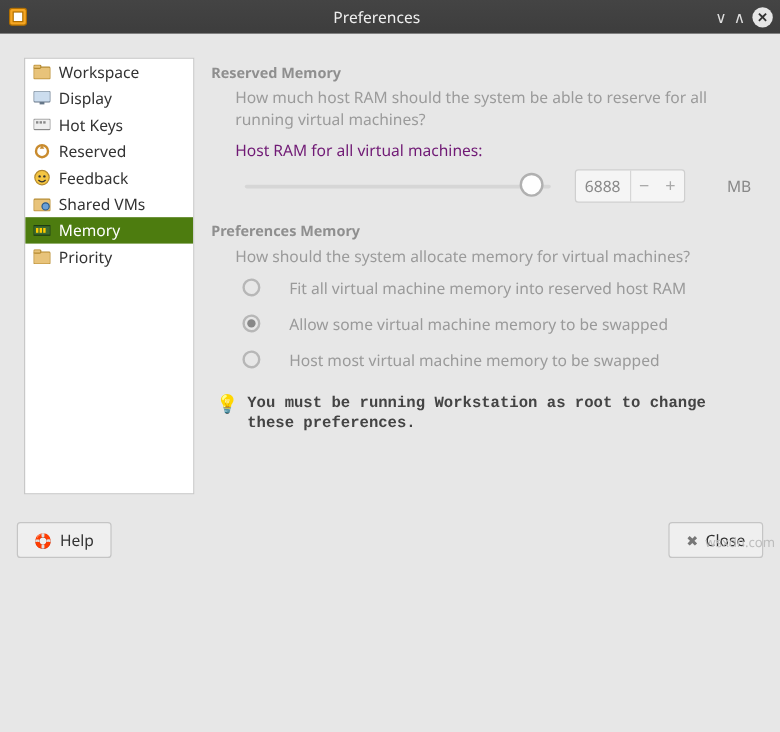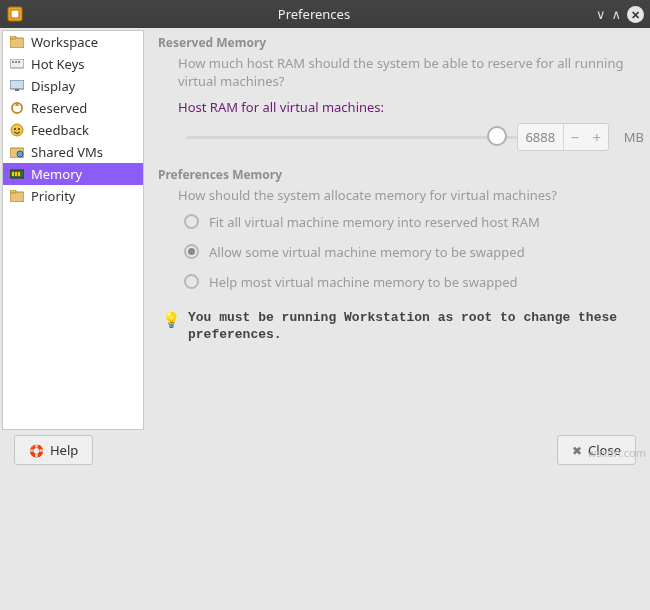--- a/index.html
+++ b/index.html
@@ -4,38 +4,38 @@
 <style>
   * { box-sizing: border-box; }
   html, body { margin:0; padding:0; font-family: "Noto Sans", "Segoe UI", Arial, sans-serif; font-size:13px; color:#555; background:#e7e7e7; }
   .window { width:650px; height:478px; background:#e7e7e7; display:flex; flex-direction:column; }
   .titlebar { height:28px; background:linear-gradient(#444,#3d3d3d); color:#eee; display:flex; align-items:center; padding:0 6px; }
   .titlebar .app-icon { width:18px; height:18px; margin-right:8px; display:flex; align-items:center; justify-content:center;}
   .titlebar .title { flex:1; text-align:center; font-size:13px; color:#eee; }
   .titlebar .win-btns { display:flex; gap:6px; align-items:center; }
   .titlebar .chev { color:#ddd; font-size:13px; }
   .titlebar .close { width:17px; height:17px; border-radius:50%; background:#e6e6e6; color:#333; display:flex; align-items:center; justify-content:center; font-size:11px; font-weight:bold; }
-  .body { flex:1; display:flex; padding:2px; gap:14px; overflow:hidden; }
+  .body { flex:1; display:flex; padding:20px; gap:14px; overflow:hidden; }
   .sidebar { width:142px; background:#fff; border:1px solid #c8c8c8; overflow:auto; }
   .sb-item { display:flex; align-items:center; gap:6px; padding:2px 6px; height:22px; font-size:13px; color:#333; cursor:default; }
-  .sb-item.selected { background:#8b5cf6; color:#fff; }
+  .sb-item.selected { background:#4d7c0f; color:#fff; }
   .sb-item .ic { width:16px; height:16px; display:flex; align-items:center; justify-content:center; }
   .main { flex:1; overflow:auto; padding-right:4px;}
   .section-title { color:#8f8f8f; font-weight:bold; font-size:12px; margin:4px 0 2px 0; }
   .desc { color:#9b9b9b; font-size:13px; margin:4px 0 8px 20px; line-height:1.35;}
   .label-line { color:#701a75; font-size:13px; margin:6px 0 4px 20px; }
-  .slider-row { display:flex; align-items:center; gap:0; margin:6px 0 14px 28px; }
+  .slider-row { display:flex; align-items:center; gap:20px; margin:6px 0 14px 28px; }
   .slider-track { position:relative; flex:1; height:30px; }
   .slider-line { position:absolute; left:0; right:0; top:14px; height:3px; background:#d6d6d6; border-radius:2px; }
   .slider-knob { position:absolute; top:4px; width:20px; height:20px; border-radius:50%; background:#fefefe; border:2px solid #b0b0b0; left:calc(94% - 10px); }
   .spinbox { display:flex; align-items:center; border:1px solid #cfcfcf; border-radius:3px; background:#f5f5f5; height:28px; }
   .spinbox .val { width:46px; text-align:center; color:#888; border-right:1px solid #d6d6d6; font-size:13px; padding:4px 2px;}
   .spinbox .btn { width:22px; text-align:center; color:#aaa; font-size:15px; line-height:18px;}
   .unit { color:#888; font-size:13px;margin-left:15px; }
-  .radio-row { display:flex; align-items:center; gap:10px; margin:8px 0 12px 26px; color:#9a9a9a; font-size:13px;}
+  .radio-row { display:flex; align-items:center; gap:24px; margin:8px 0 12px 26px; color:#9a9a9a; font-size:13px;}
   .radio-outer { width:15px; height:15px; border-radius:50%; border:2px solid #b7b7b7; display:flex; align-items:center; justify-content:center; flex-shrink:0;}
   .radio-outer.sel .radio-inner { width:7px; height:7px; border-radius:50%; background:#888; }
   .note-row { display:flex; gap:10px; margin:18px 0 0 4px; }
   .bulb { width:16px; color:#c9c9a8; font-size:15px; }
   .note-text { color:#444; font-weight:bold; font-size:13px; line-height:1.35;font-family:Liberation Mono, monospace; }
   .footer { height:46px; border-top:0; display:flex; align-items:center; padding:0 14px 10px 14px; justify-content:space-between;}
   .btn-std { display:flex; align-items:center; gap:6px; background:#efefef; border:1px solid #c5c5c5; border-radius:3px; padding:5px 14px; font-size:13px; color:#333; }
   .btn-std .ic { font-size:12px; color:#777; }
   .watermark { position:absolute; right:4px; bottom:18px; font-size:11px; color:#bdbdbd; }
   .window { position:relative; }
@@ -67,37 +67,37 @@
         <span class="ic">
             <svg width="14" height="12">
               <rect width="14" height="10" y="2" rx="1" fill="#e8c37a" stroke="#b58a2f"></rect>
               <rect width="6" height="3" rx="1" fill="#e8c37a" stroke="#b58a2f"></rect>
             </svg>
           </span>
         <span>Workspace</span>
       </div>
       <div class="sb-item">
         <span class="ic">
+            <svg width="14" height="12">
+              <rect width="14" height="9" rx="1" fill="#cde" stroke="#678"></rect>
+              <rect x="5" y="9" width="4" height="2" fill="#678"></rect>
+            </svg>
+          </span>
+        <span>Display</span>
+      </div>
+      <div class="sb-item">
+        <span class="ic">
             <svg width="14" height="10">
               <rect width="14" height="9" rx="1" fill="#eee" stroke="#888"></rect>
               <rect x="2" y="2" width="2" height="2" fill="#888"></rect>
               <rect x="5" y="2" width="2" height="2" fill="#888"></rect>
               <rect x="8" y="2" width="2" height="2" fill="#888"></rect>
             </svg>
           </span>
         <span>Hot Keys</span>
-      </div>
-      <div class="sb-item">
-        <span class="ic">
-            <svg width="14" height="12">
-              <rect width="14" height="9" rx="1" fill="#cde" stroke="#678"></rect>
-              <rect x="5" y="9" width="4" height="2" fill="#678"></rect>
-            </svg>
-          </span>
-        <span>Display</span>
       </div>
       <div class="sb-item">
         <span class="ic">
             <svg width="14" height="14">
               <circle cx="7" cy="7" r="5" fill="none" stroke="#c98b2e" stroke-width="2"></circle>
               <path d="M7 2 L9 5 L5 5 Z" fill="#c98b2e"></path>
             </svg>
           </span>
         <span>Reserved</span>
       </div>
@@ -174,21 +174,21 @@
       <div class="radio-row">
         <span class="radio-outer sel">
             <span class="radio-inner"></span>
           </span>
         <span>Allow some virtual machine memory to be swapped</span>
       </div>
       <div class="radio-row">
         <span class="radio-outer">
             <span class="radio-inner"></span>
           </span>
-        <span>Help most virtual machine memory to be swapped</span>
+        <span>Host most virtual machine memory to be swapped</span>
       </div>
 
       <div class="note-row">
         <span class="bulb">💡</span>
         <span class="note-text">You must be running Workstation as root to change these preferences.</span>
       </div>
 
     </div>
   </div>
 

